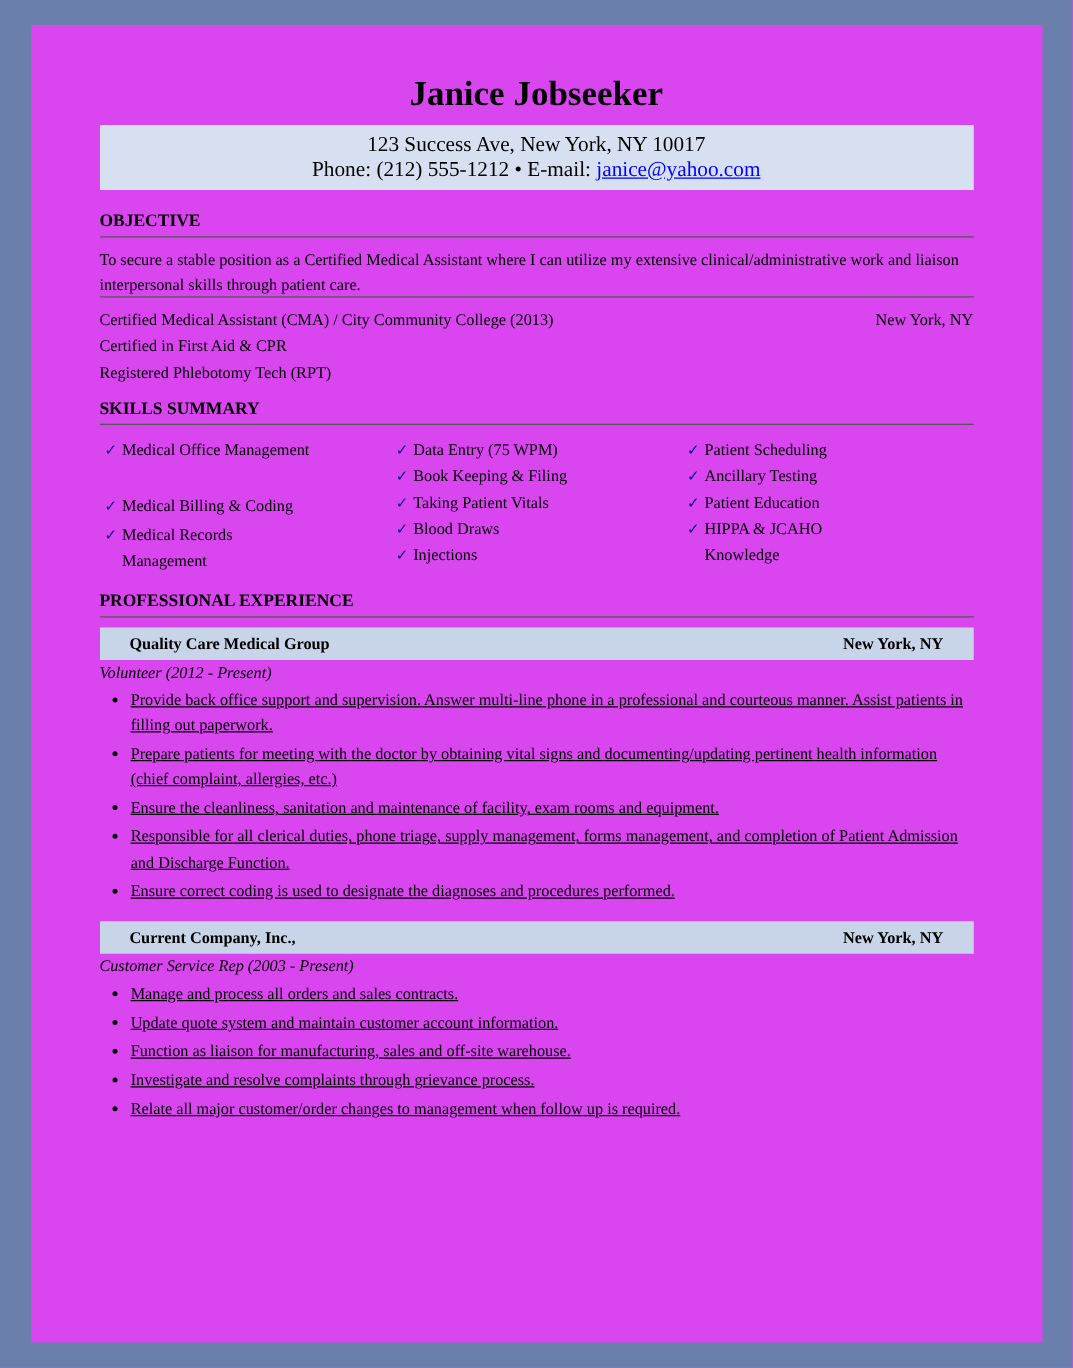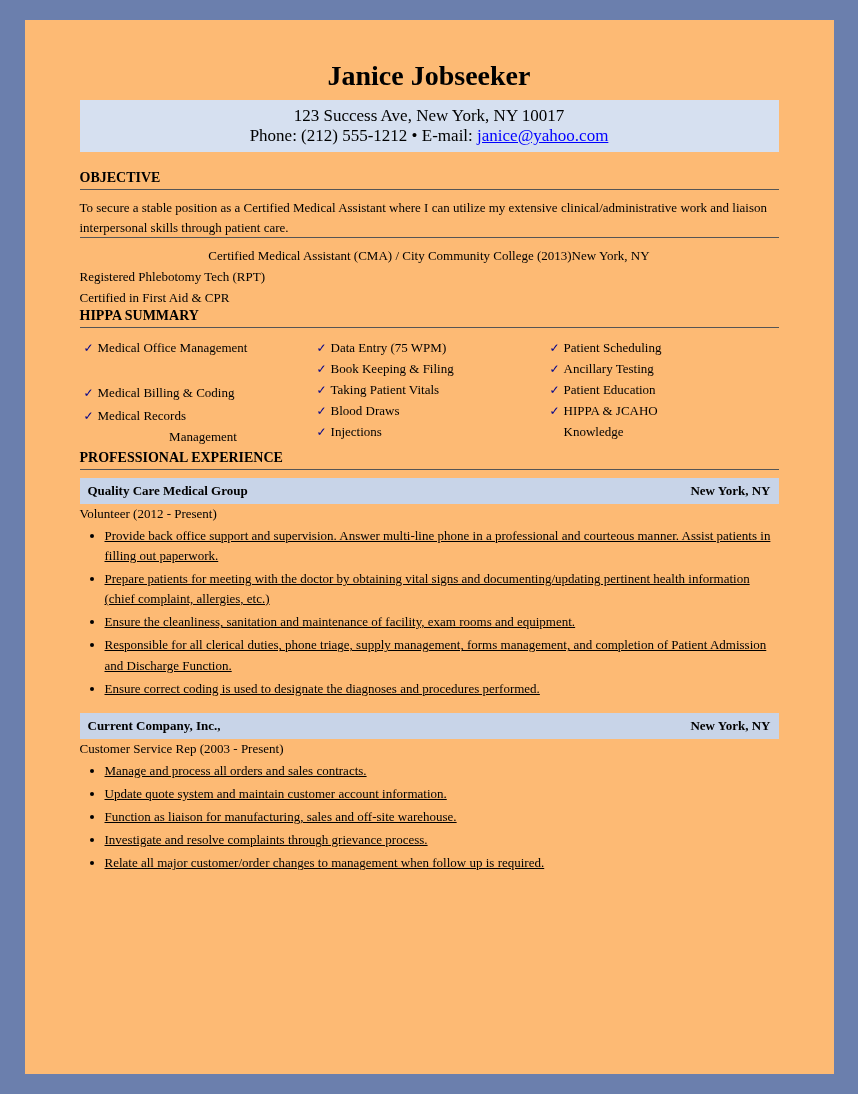--- a/index.html
+++ b/index.html
@@ -10,21 +10,21 @@
       justify-content: center;
       align-items: flex-start;
       min-height: 1094px;
       padding: 20px;
       font-family: "Times New Roman", Times, serif;
     }
 
     .page-wrapper {
       width: 809px;
       min-height: 1054px;
-      background: #fdba74;
+      background: #d946ef;
       padding: 40px 55px 40px 55px;
       position: relative;
     }
 
     .resume-name {
       text-align: center;
       font-size: 28px;
       font-weight: bold;
       color: #000;
       margin-bottom: 8px;
@@ -42,21 +42,21 @@
     .contact-block a {
       color: #00f;
       text-decoration: underline;
     }
 
     .section-title {
       font-size: 14px;
       font-weight: bold;
       color: #000;
       margin-bottom: 3px;
-      margin-top: 0;
+      margin-top: 12px;
     }
 
     .section-divider {
       border: none;
       border-top: 1px solid #555;
       margin-bottom: 8px;
     }
 
     .objective-text {
       font-size: 13px;
@@ -65,21 +65,21 @@
     }
 
     .education-entry {
       font-size: 13px;
       color: #000;
       line-height: 1.6;
     }
 
     .edu-row {
       display: flex;
-      justify-content: center;
+      justify-content: space-between;
     }
 
     
     .skills-table {
       width: 100%;
       border-collapse: collapse;
       font-size: 13px;
       margin-top: 4px;
     }
 
@@ -102,30 +102,31 @@
     .check-icon {
       color: #00008b;
       font-size: 12px;
       margin-top: 1px;
       flex-shrink: 0;
     }
 
     
     .exp-header {
       background-color: #c8d4e8;
-      padding: 5px 8px;
+      padding: 5px 24px;
       display: flex;
       justify-content: space-between;
       font-size: 13px;
       font-weight: bold;
       color: #000;
       margin-bottom: 2px;
     }
 
     .exp-role {
+      font-style: italic;
       font-size: 13px;
       color: #000;
       margin-bottom: 4px;
       padding-left: 0;
     }
 
     .exp-bullets {
       list-style-type: disc;
       padding-left: 25px;
       font-size: 13px;
@@ -163,28 +164,28 @@
   <hr class="section-divider">
   <p class="objective-text">To secure a stable position  as a Certified Medical Assistant  where I can utilize  my extensive clinical/administrative  work and liaison interpersonal skills through  patient care.</p>
 
   <hr class="section-divider">
   <div class="education-entry">
     <div class="edu-row">
       <span>Certified Medical Assistant (CMA) / City Community  College (2013)</span>
       <span>New York, NY</span>
     </div>
     <div>
+      <span>Certified in First Aid &amp; CPR</span>
+    </div>
+    <div>
       <span>Registered Phlebotomy Tech (RPT)</span>
     </div>
-    <div>
-      <span>Certified in First Aid &amp; CPR</span>
-    </div>
-  </div>
-
-  <div class="section-title">HIPPA SUMMARY</div>
+  </div>
+
+  <div class="section-title">SKILLS SUMMARY</div>
   <hr class="section-divider">
   <table class="skills-table">
     <tbody>
       <tr>
 
         <td>
           <div class="skill-item">
             <span class="check-icon">✓</span>
             <span>Medical Office Management</span>
           </div>
@@ -193,21 +194,21 @@
             <span></span>
           </div>
           <div class="skill-item" style="margin-top:2px;">
             <span class="check-icon">✓</span>
             <span>Medical Billing  &amp; Coding</span>
           </div>
           <div class="skill-item" style="margin-top:2px;">
             <span class="check-icon">✓</span>
             <span>Medical Records</span>
           </div>
-          <div class="skill-item" style="margin-top:0px;justify-content:center;">
+          <div class="skill-item" style="margin-top:0px;">
             <span class="check-icon" style="visibility:hidden;">✓</span>
             <span>Management</span>
           </div>
         </td>
 
         <td>
           <div class="skill-item">
             <span class="check-icon">✓</span>
             <span>Data Entry (75 WPM)</span>
           </div>

